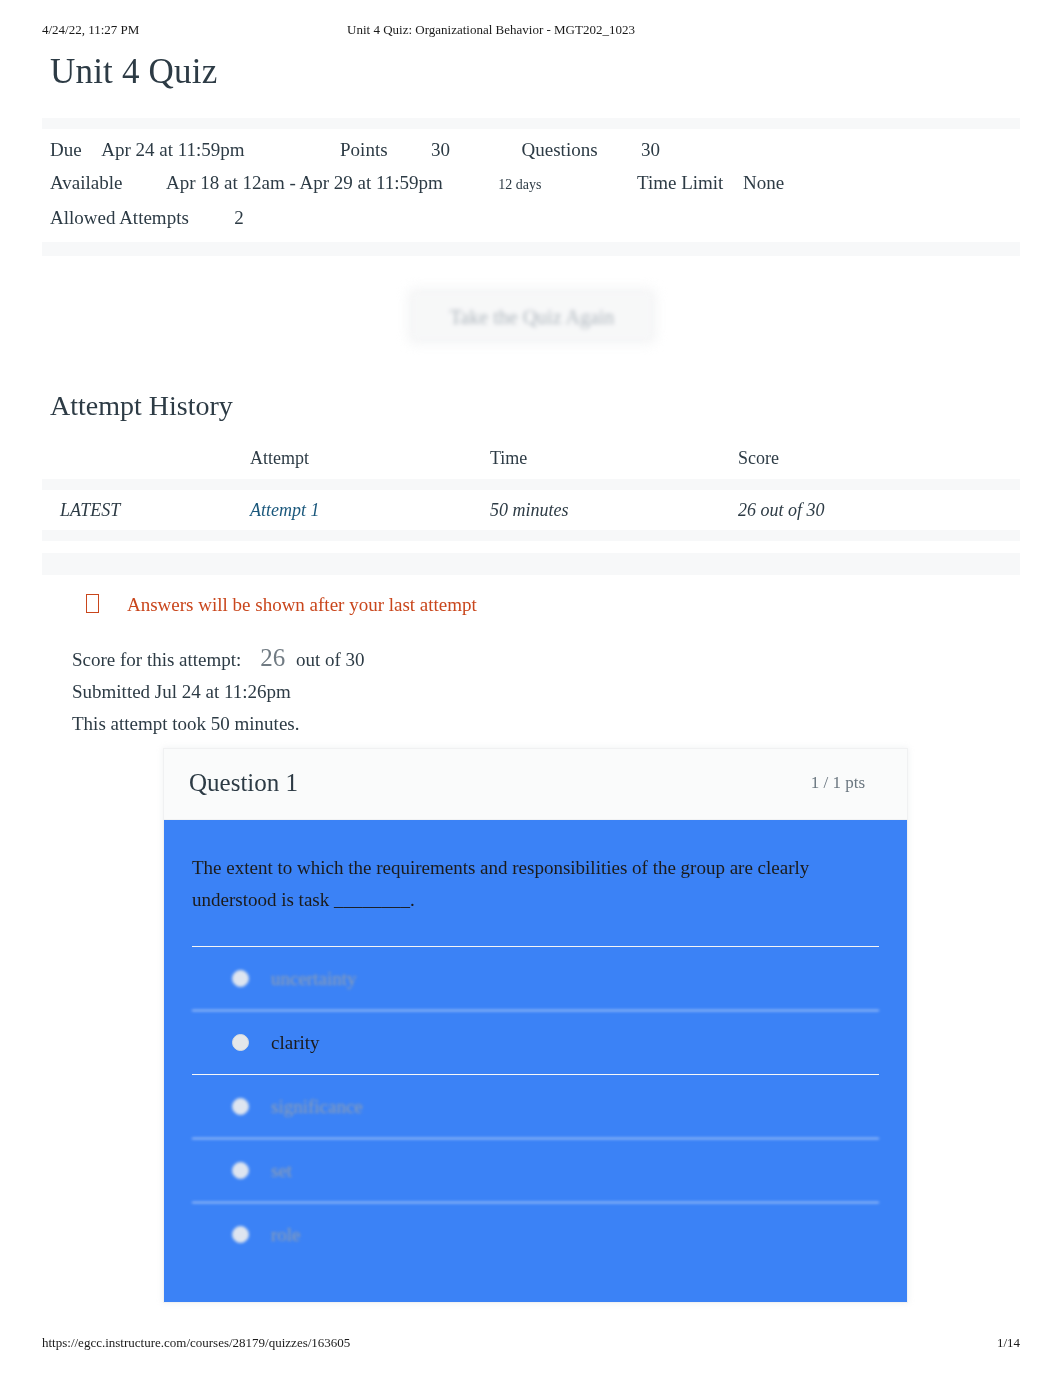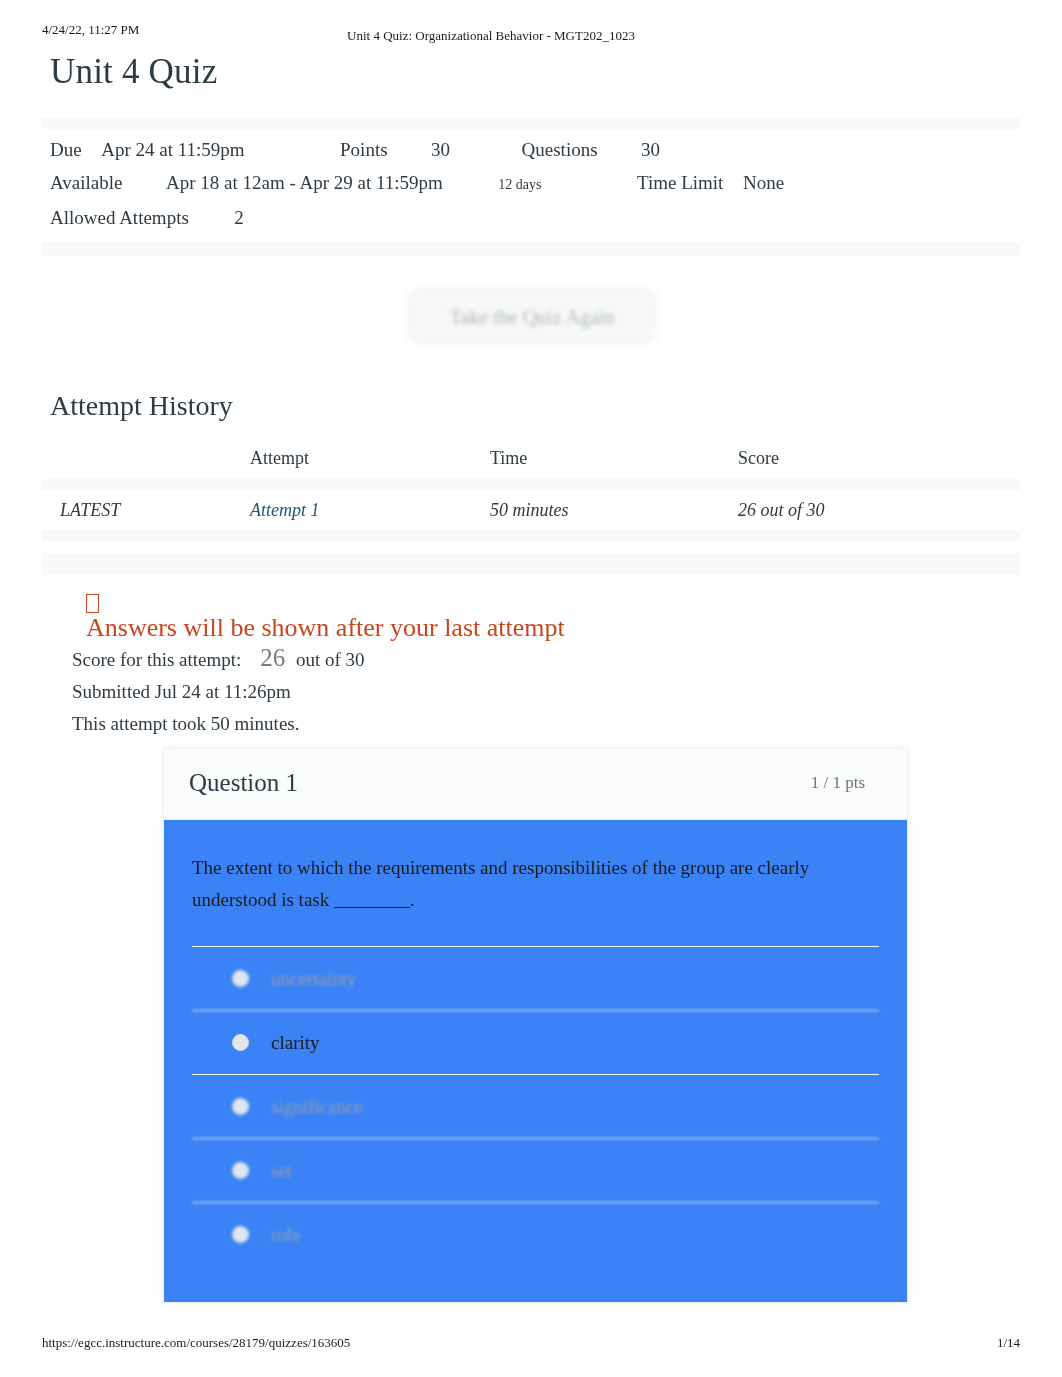--- a/index.html
+++ b/index.html
@@ -30,21 +30,20 @@
     position: absolute;
     left: 42px;
     top: 0;
   }
   .print-header .ph-center {
     position: absolute;
     left: 0;
     width: 982px;
     text-align: center;
     top: 0;
-    margin-top: 6px;
   }
   .print-footer {
     position: absolute;
     bottom: 24px;
     left: 0;
     width: 1062px;
     height: 18px;
     font-size: 13px;
     color: #1a1a1a;
   }
@@ -173,24 +172,23 @@
     color: #1b587c;
     text-decoration: none;
     filter: blur(.35px);
   }
 
   
   .warn {
     position: absolute;
     left: 86px;
     top: 594px;
-    font-size: 26px;
+    font-size: 19px;
     color: #c9461c;
     display: flex;
-    flex-direction: column;
   }
   .warn-icon {
     display: inline-block;
     width: 13px;
     height: 19px;
     border: 1.6px solid #c9461c;
     box-sizing: border-box;
     margin-right: 28px;
   }
 

